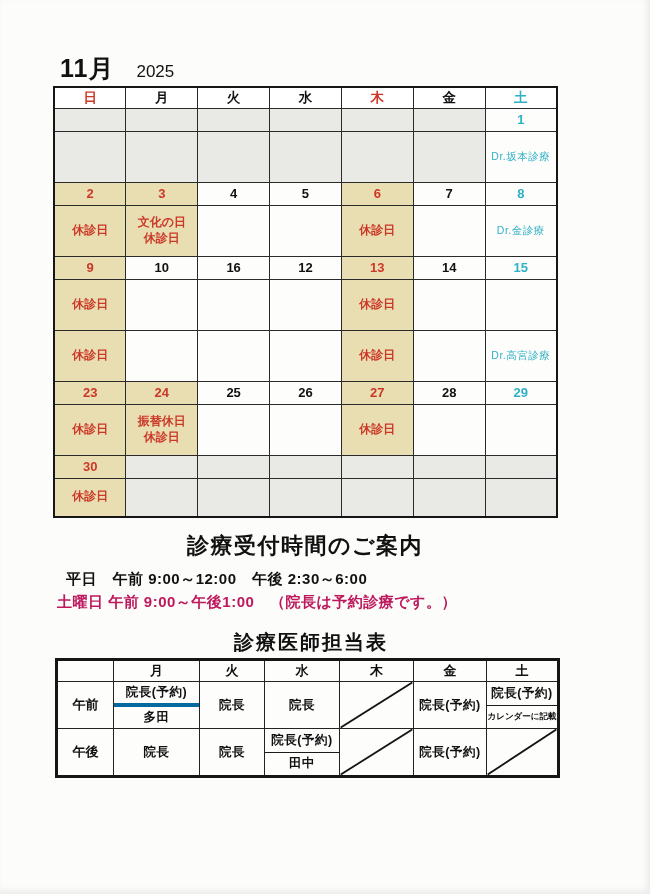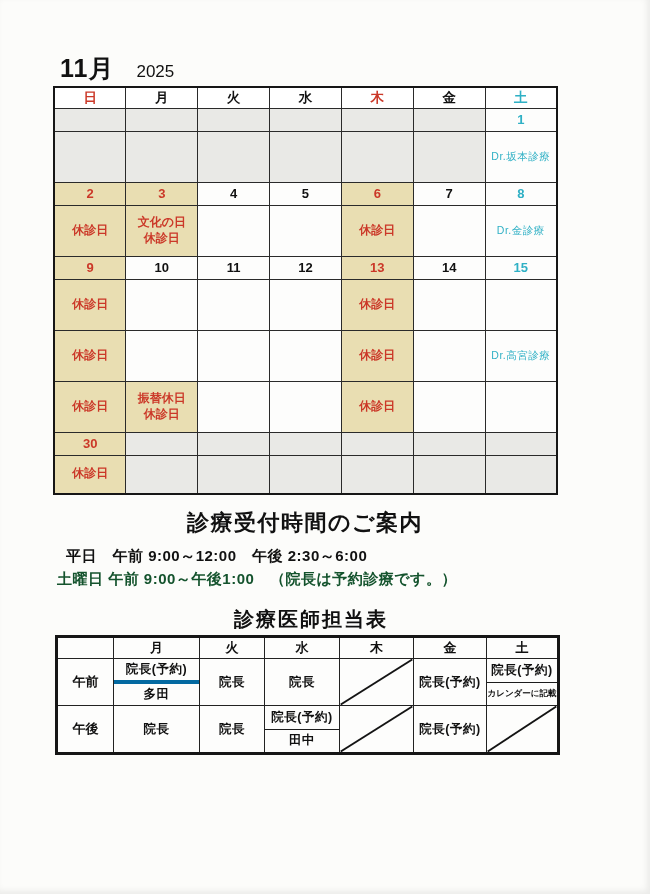--- a/index.html
+++ b/index.html
@@ -61,21 +61,21 @@
     text-align: center; width: 610px;
     font-size: 22px; font-weight: bold; letter-spacing: 1.5px;
   }
   .hours-weekday {
     margin: 9px 0 0 66px;
     font-size: 15px; font-weight: bold; letter-spacing: 0.5px;
   }
   .hours-saturday {
     margin: 4px 0 0 57px;
     font-size: 15px; font-weight: bold; letter-spacing: 0.5px;
-    color: #14532d;
+    color: #be185d;
   }
 
   
   .staff-title {
     margin-top: 17px;
     text-align: center; width: 610px;
     font-size: 20px; font-weight: bold; letter-spacing: 2px; padding-left: 12px;
   }
   table.staff {
     border-collapse: collapse;
@@ -169,21 +169,21 @@
             <div>休診日</div>
           </td>
           <td class="c-white"></td>
           <td class="c-sat drnote">
             <div>Dr.金診療</div>
           </td>
         </tr>
         <tr class="r-date">
           <td class="c-tan">9</td>
           <td class="c-white">10</td>
-          <td class="c-white">11</td>
+          <td class="c-white">16</td>
           <td class="c-white">12</td>
           <td class="c-tan">13</td>
           <td class="c-white">14</td>
           <td class="c-sat">15</td>
         </tr>
         <tr class="r-note">
           <td class="c-tan">
             <div>休診日</div>
           </td>
           <td class="c-white"></td>
@@ -202,20 +202,29 @@
           <td class="c-white"></td>
           <td class="c-white"></td>
           <td class="c-white"></td>
           <td class="c-tan">
             <div>休診日</div>
           </td>
           <td class="c-white"></td>
           <td class="c-sat drnote">
             <div>Dr.高宮診療</div>
           </td>
+        </tr>
+        <tr class="r-date">
+          <td class="c-tan">23</td>
+          <td class="c-tan">24</td>
+          <td class="c-white">25</td>
+          <td class="c-white">26</td>
+          <td class="c-tan">27</td>
+          <td class="c-white">28</td>
+          <td class="c-sat">29</td>
         </tr>
         <tr class="r-note">
           <td class="c-tan">
             <div>休診日</div>
           </td>
           <td class="c-tan">
             <div>振替休日</div>
             <div>休診日</div>
           </td>
           <td class="c-white"></td>

